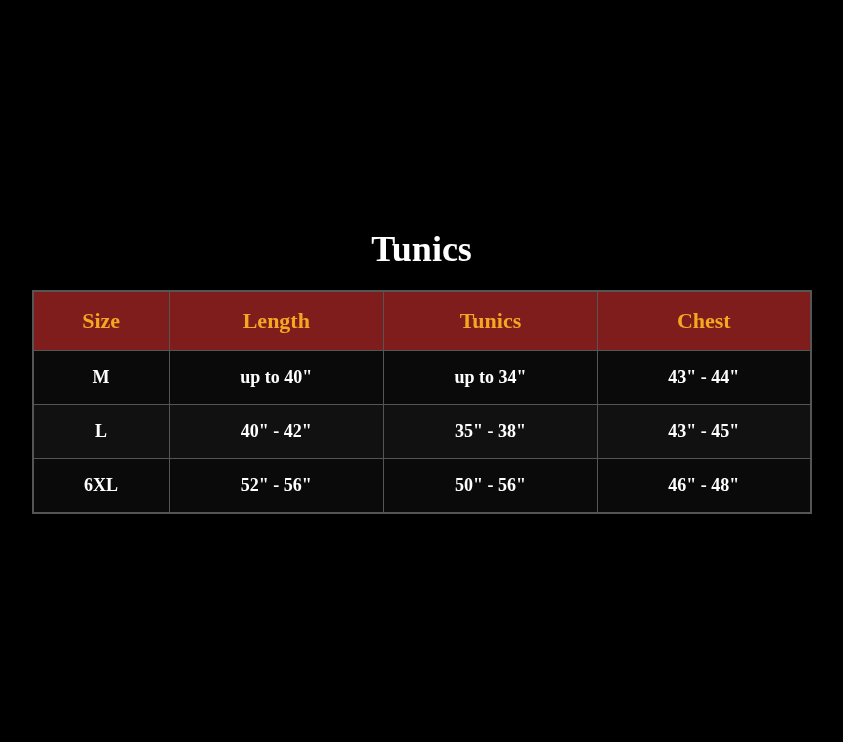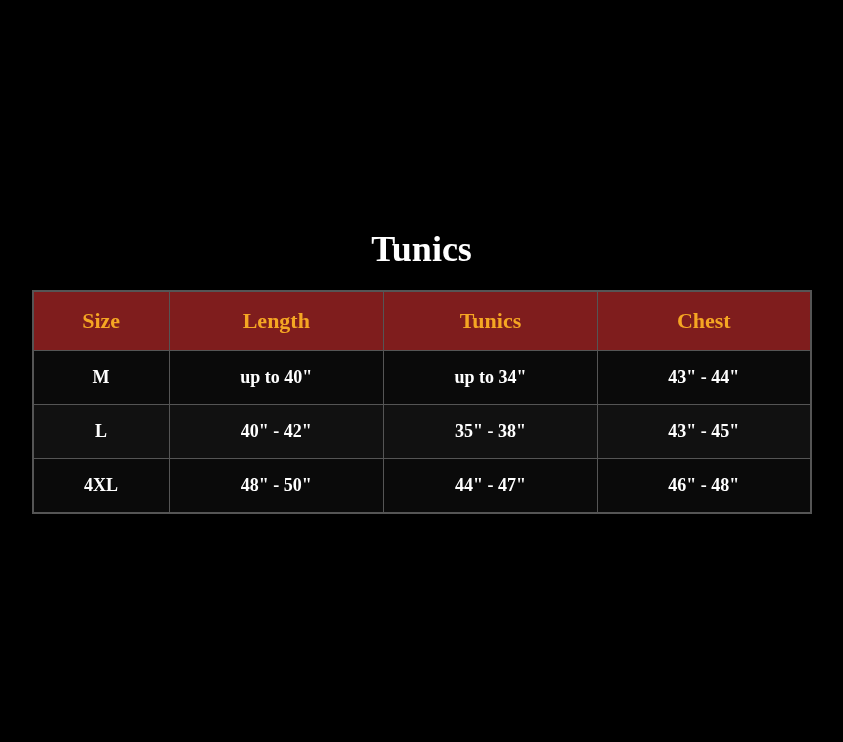--- a/index.html
+++ b/index.html
@@ -87,20 +87,20 @@
           <td>up to 34"</td>
           <td>43" - 44"</td>
         </tr>
         <tr>
           <td>L</td>
           <td>40" - 42"</td>
           <td>35" - 38"</td>
           <td>43" - 45"</td>
         </tr>
         <tr>
-          <td>4XL</td>
-          <td>48" - 50"</td>
-          <td>44" - 47"</td>
+          <td>6XL</td>
+          <td>52" - 56"</td>
+          <td>50" - 56"</td>
           <td>46" - 48"</td>
         </tr>
       </tbody>
   </table>
 </div>
 
 </body></html>

